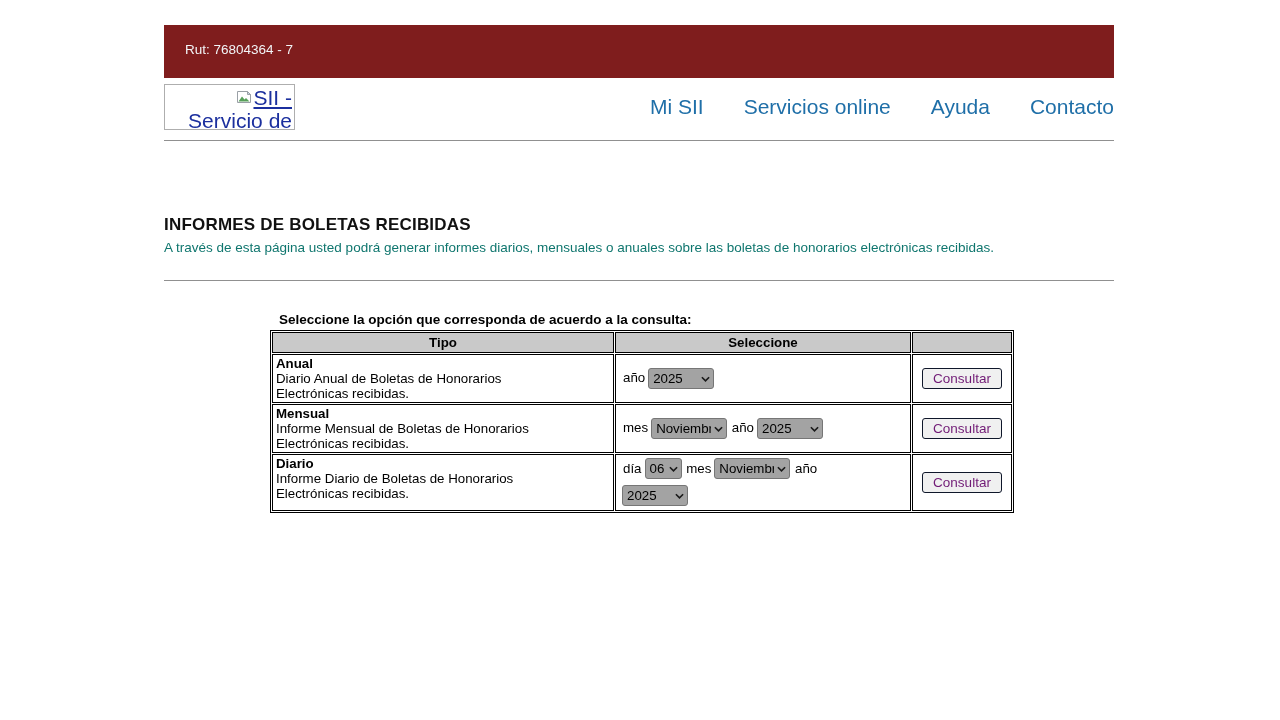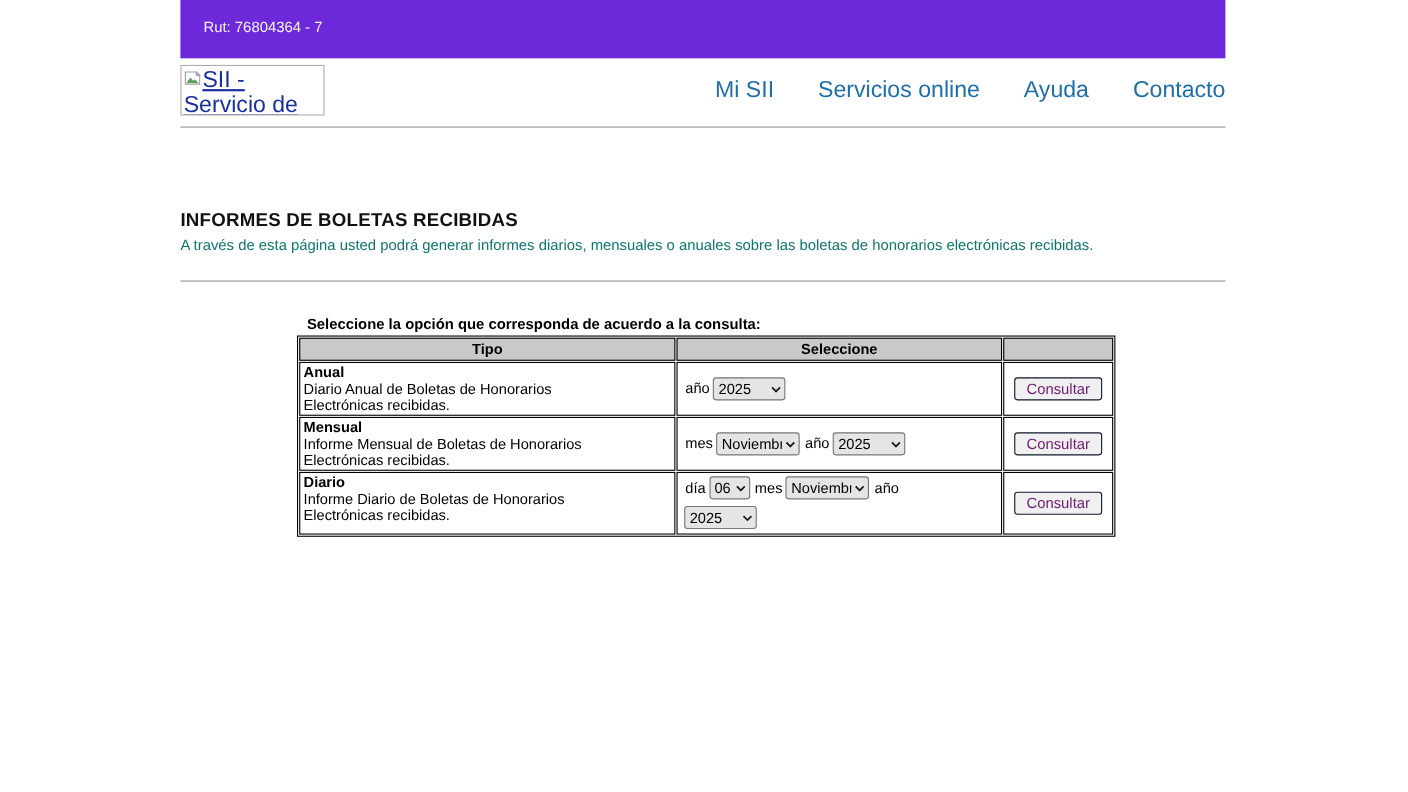--- a/index.html
+++ b/index.html
@@ -1,29 +1,29 @@
 <!DOCTYPE html>
 <html><head>
 <meta charset="utf-8">
 <style>
   * { margin:0; padding:0; box-sizing:border-box; }
   html,body { width:1280px; height:720px; background:#fff; overflow:hidden;
               font-family:"Liberation Sans", sans-serif; }
   .content { position:relative; width:950px; margin-left:164px; }
 
   
-  .topbar { position:relative; margin-top:0; height:53px; background:#6d28d9; }
+  .topbar { position:relative; margin-top:25px; height:53px; background:#7f1d1d; }
   .rut { position:absolute; left:21px; top:17px; color:#f2f5f7; font-size:13.5px; }
   .logout-btn { position:absolute; right:14px; top:50%; transform:translateY(-50%);
     background:#e8590c; color:#fff; border:none; border-radius:15px;
     padding:8px 19px; font-size:13.5px; font-family:"Liberation Sans",sans-serif; cursor:pointer; }
 
   
   .header-row { display:flex; align-items:center; justify-content:space-between; margin-top:6px; }
-  .logo-link { display:block; text-decoration:none; }
+  .logo-link { display:block; text-decoration:none;text-align:right; }
   .broken-img-box { display:block; width:131px; height:46px; border:1px solid #aeaeae;
     overflow:hidden; padding:1px 2px; }
   .logo-alt { font-size:21px; line-height:1.1; color:#1b2f9e; text-decoration:underline; }
   .broken-ico { vertical-align:baseline; margin-right:1px; }
   .nav { display:flex; gap:40px; align-items:baseline;justify-content:flex-end; }
   .nav a { color:#1f6fa8; font-size:21px; text-decoration:none; }
 
   .divider { border:none; border-top:1px solid #909090; height:0; }
   .hd-divider { margin-top:10px; }
 
@@ -42,21 +42,21 @@
   .info-table td { border:1px solid #000; background:#fff; padding:1px 3px; height:46px;
     vertical-align:middle; }
   .col-tipo { width:342px; } .col-sel { width:296px; } .col-btn { width:100px; }
   td.cell-tipo { vertical-align:top; }
   .row-type { font-weight:bold; line-height:15px; }
   .row-desc { display:block; width:300px; line-height:15px; }
   td.cell-fields { padding-left:6px; line-height:26px; }
   .flabel { margin:0 3px 0 1px; }
   .selwrap { position:relative; display:inline-block; vertical-align:middle; }
   select.sel { -webkit-appearance:none; appearance:none; height:21px; font-size:13.3px;
-    font-family:"Liberation Sans",sans-serif; color:#000; background:#e5e5e5;
+    font-family:"Liberation Sans",sans-serif; color:#000; background:#a3a3a3;
     border:1px solid #767676; border-radius:3px; padding:0 15px 0 4px; }
   select.sel-day { width:37px; padding-right:13px; }
   select.sel-month { width:76px; }
   select.sel-year { width:66px; }
   .chev { position:absolute; right:4px; top:50%; transform:translateY(-50%); pointer-events:none; }
   td.cell-btn { text-align:center; }
   .btn-consultar { font-size:13.5px; font-family:"Liberation Sans",sans-serif; color:#701a75;
     background:#f0f0f0; border:1px solid #0f172a; border-radius:3px;
     padding:2px 10px; cursor:pointer; }
 </style>

